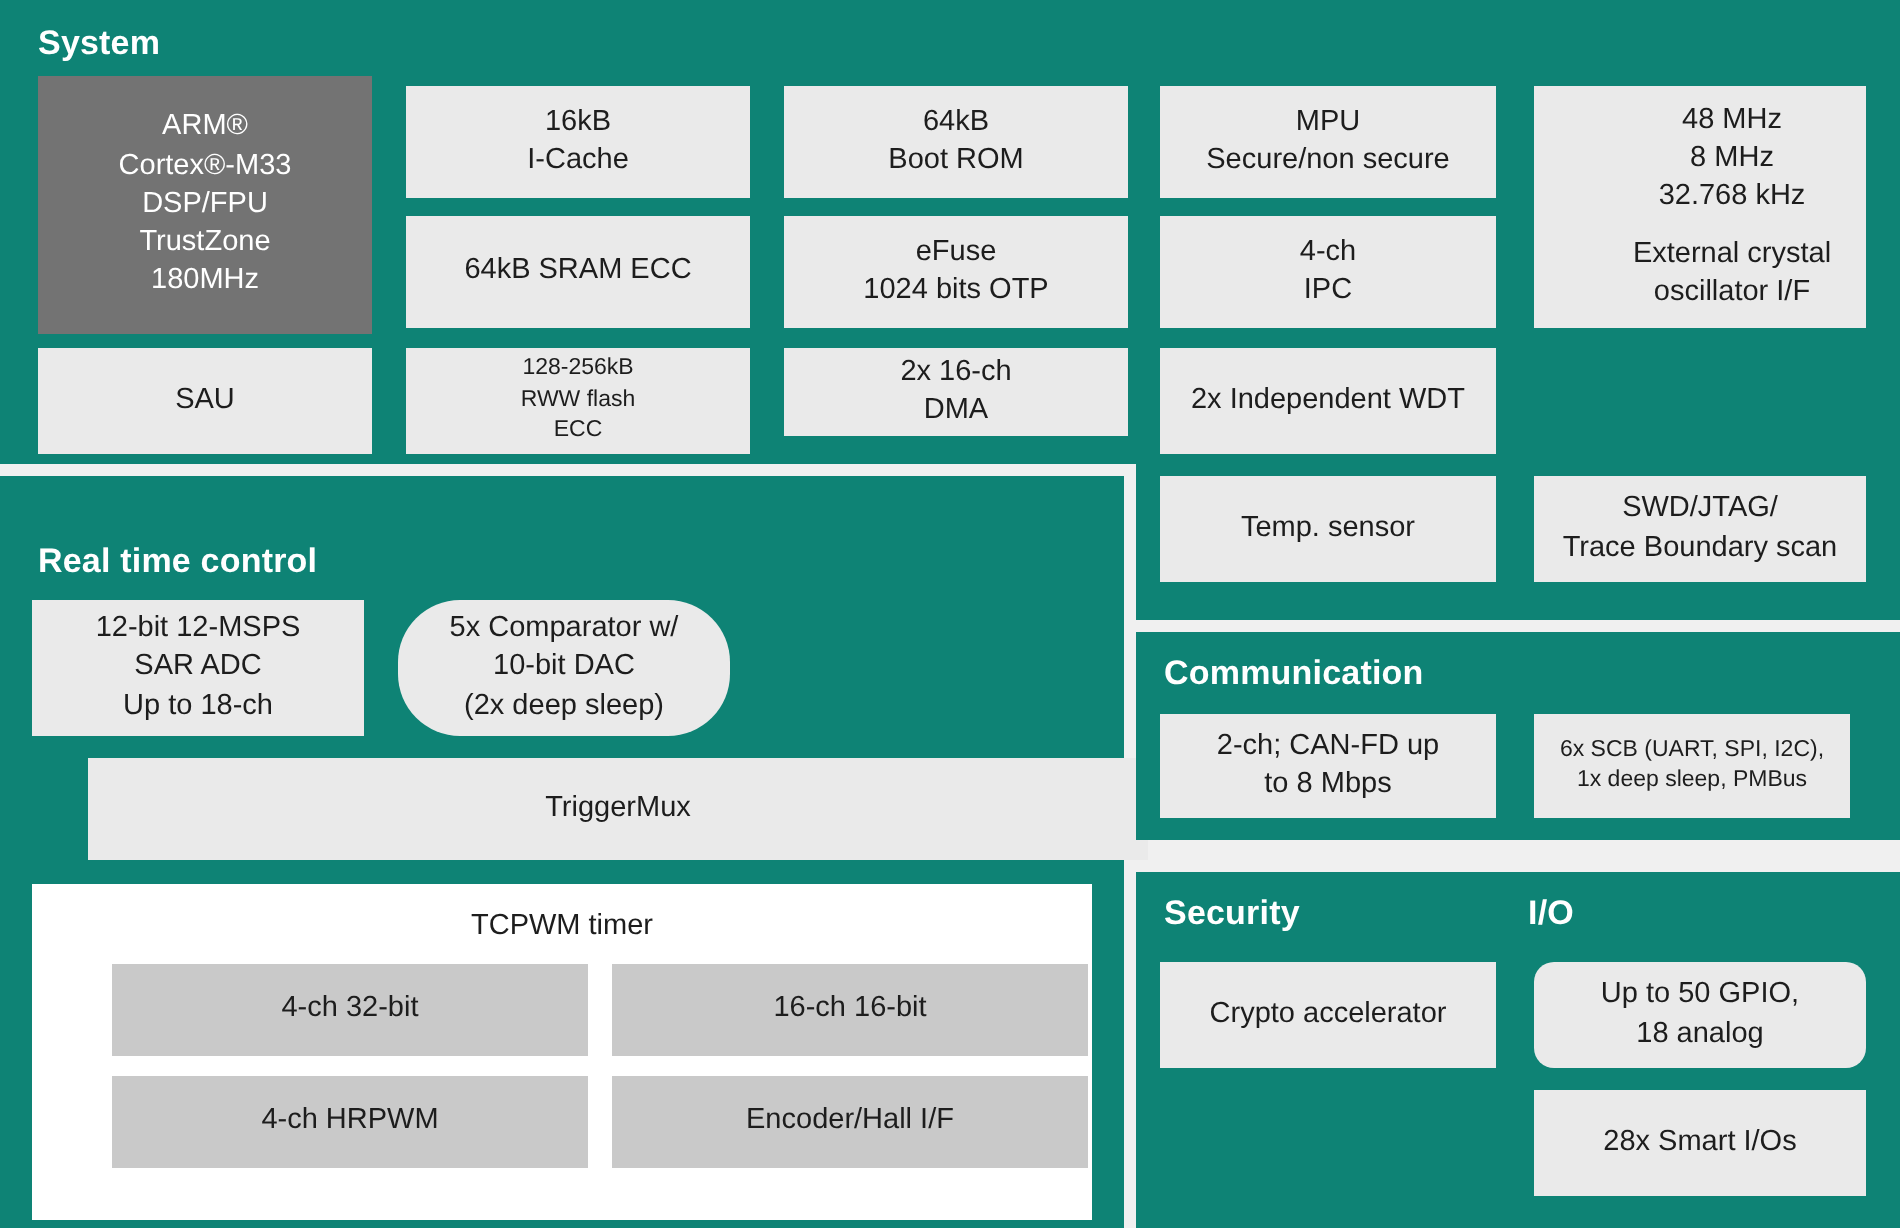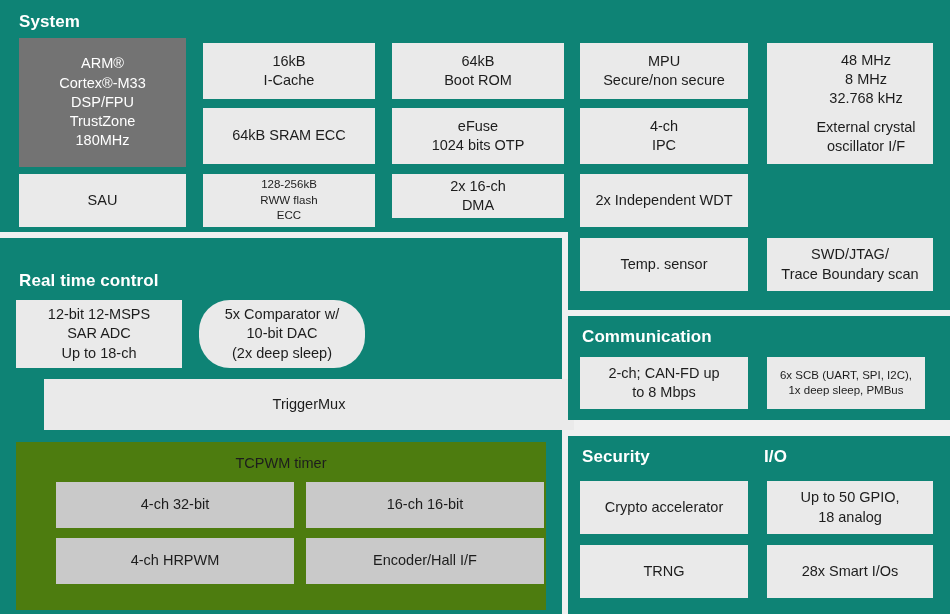--- a/index.html
+++ b/index.html
@@ -72,21 +72,21 @@
   
   #secio-panel { left: 568px; top: 436px; width: 382px; height: 178px; }
   #sec-title { position: absolute; left: 14px; top: 11px; }
   #io-title  { position: absolute; left: 196px; top: 11px; }
 
   
   #tcpwm-container {
     position: absolute;
     left: 16px; top: 204px;
     width: 530px; height: 168px;
-    background: #4d7c0f;
+    background: #ffffff;
   }
   #tcpwm-label {
     position: absolute;
     left: 0; right: 0; top: 13px;
     text-align: center;
     font-size: 14.5px;
     color: #1d1d1d;
   }
 </style>
 </head>
@@ -221,25 +221,22 @@
     </div>
   </div>
 
   <div class="panel" id="secio-panel">
     <div class="panel-title" id="sec-title">Security</div>
     <div class="panel-title" id="io-title">I/O</div>
 
     <div class="box" style="left:12px; top:45px; width:168px; height:53px;">
       <span>Crypto accelerator</span>
     </div>
-    <div class="box" style="left:12px; top:109px; width:168px; height:53px;">
-      <span>TRNG</span>
-    </div>
-
-    <div class="box" style="left:199px; top:45px; width:166px; height:53px;">
+
+    <div class="box" style="left:199px; top:45px; width:166px; height:53px;border-radius:10px;">
       <span>Up to 50 GPIO,</span>
       <span>18 analog</span>
     </div>
     <div class="box" style="left:199px; top:109px; width:166px; height:53px;">
       <span>28x Smart I/Os</span>
     </div>
   </div>
 
 </div>
 

